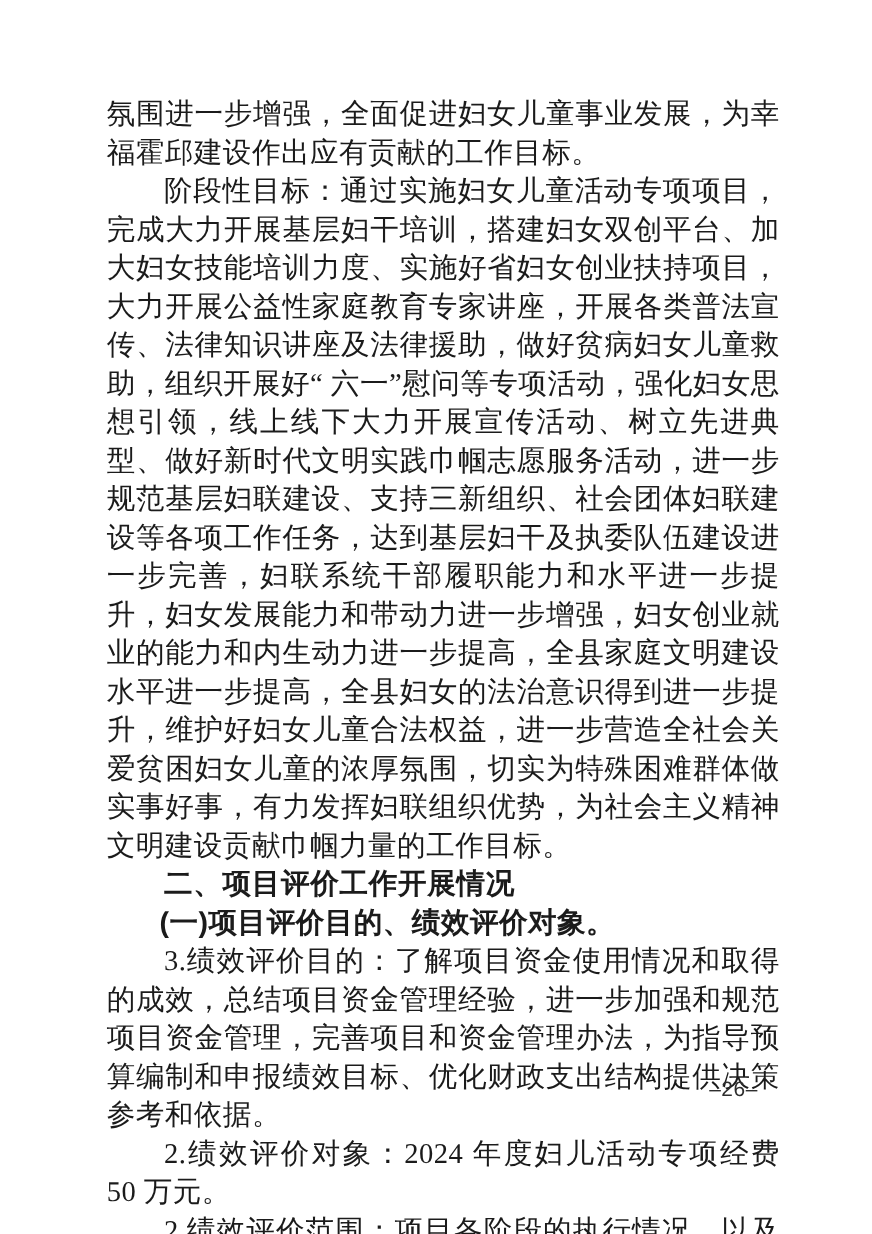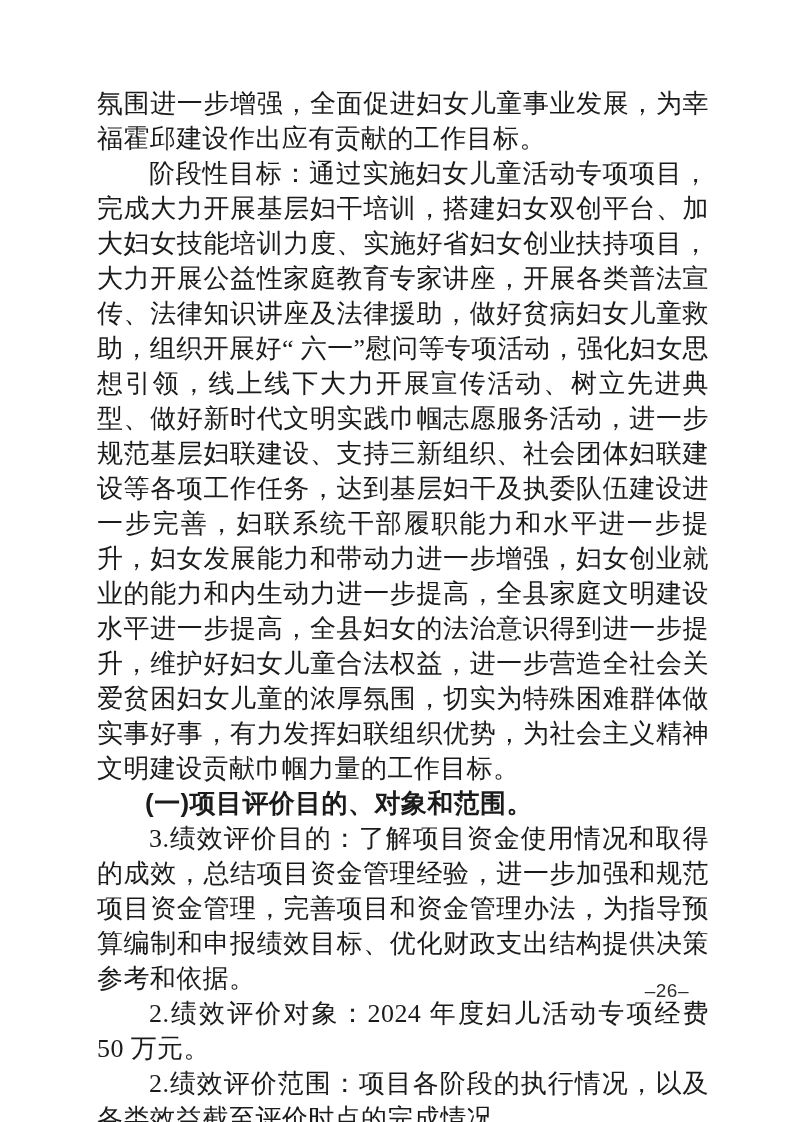--- a/index.html
+++ b/index.html
@@ -63,19 +63,20 @@
     letter-spacing: 0.5px;
   }
 </style>
 </head>
 <body>
 
 <div class="page">
   <div class="content">
     <p class="body-para no-indent">氛围进一步增强，全面促进妇女儿童事业发展，为幸福霍邱建设作出应有贡献的工作目标。</p>
     <p class="body-para">阶段性目标：通过实施妇女儿童活动专项项目，完成大力开展基层妇干培训，搭建妇女双创平台、加大妇女技能培训力度、实施好省妇女创业扶持项目，大力开展公益性家庭教育专家讲座，开展各类普法宣传、法律知识讲座及法律援助，做好贫病妇女儿童救助，组织开展好“ 六一”慰问等专项活动，强化妇女思想引领，线上线下大力开展宣传活动、树立先进典型、做好新时代文明实践巾帼志愿服务活动，进一步规范基层妇联建设、支持三新组织、社会团体妇联建设等各项工作任务，达到基层妇干及执委队伍建设进一步完善，妇联系统干部履职能力和水平进一步提升，妇女发展能力和带动力进一步增强，妇女创业就业的能力和内生动力进一步提高，全县家庭文明建设水平进一步提高，全县妇女的法治意识得到进一步提升，维护好妇女儿童合法权益，进一步营造全社会关爱贫困妇女儿童的浓厚氛围，切实为特殊困难群体做实事好事，有力发挥妇联组织优势，为社会主义精神文明建设贡献巾帼力量的工作目标。</p>
-    <h3 class="heading-2">(一)项目评价目的、对象和范围。</h3>
+    <h2 class="heading-1">二、项目评价工作开展情况</h2>
+    <h3 class="heading-2">(一)项目评价目的、绩效评价对象。</h3>
     <p class="body-para">3.绩效评价目的：了解项目资金使用情况和取得的成效，总结项目资金管理经验，进一步加强和规范项目资金管理，完善项目和资金管理办法，为指导预算编制和申报绩效目标、优化财政支出结构提供决策参考和依据。</p>
     <p class="body-para">2.绩效评价对象：2024 年度妇儿活动专项经费 50 万元。</p>
     <p class="body-para">2.绩效评价范围：项目各阶段的执行情况，以及各类效益截至评价时点的完成情况。</p>
   </div>
   <div class="page-number">–26–</div>
 </div>
 
 </body></html>

